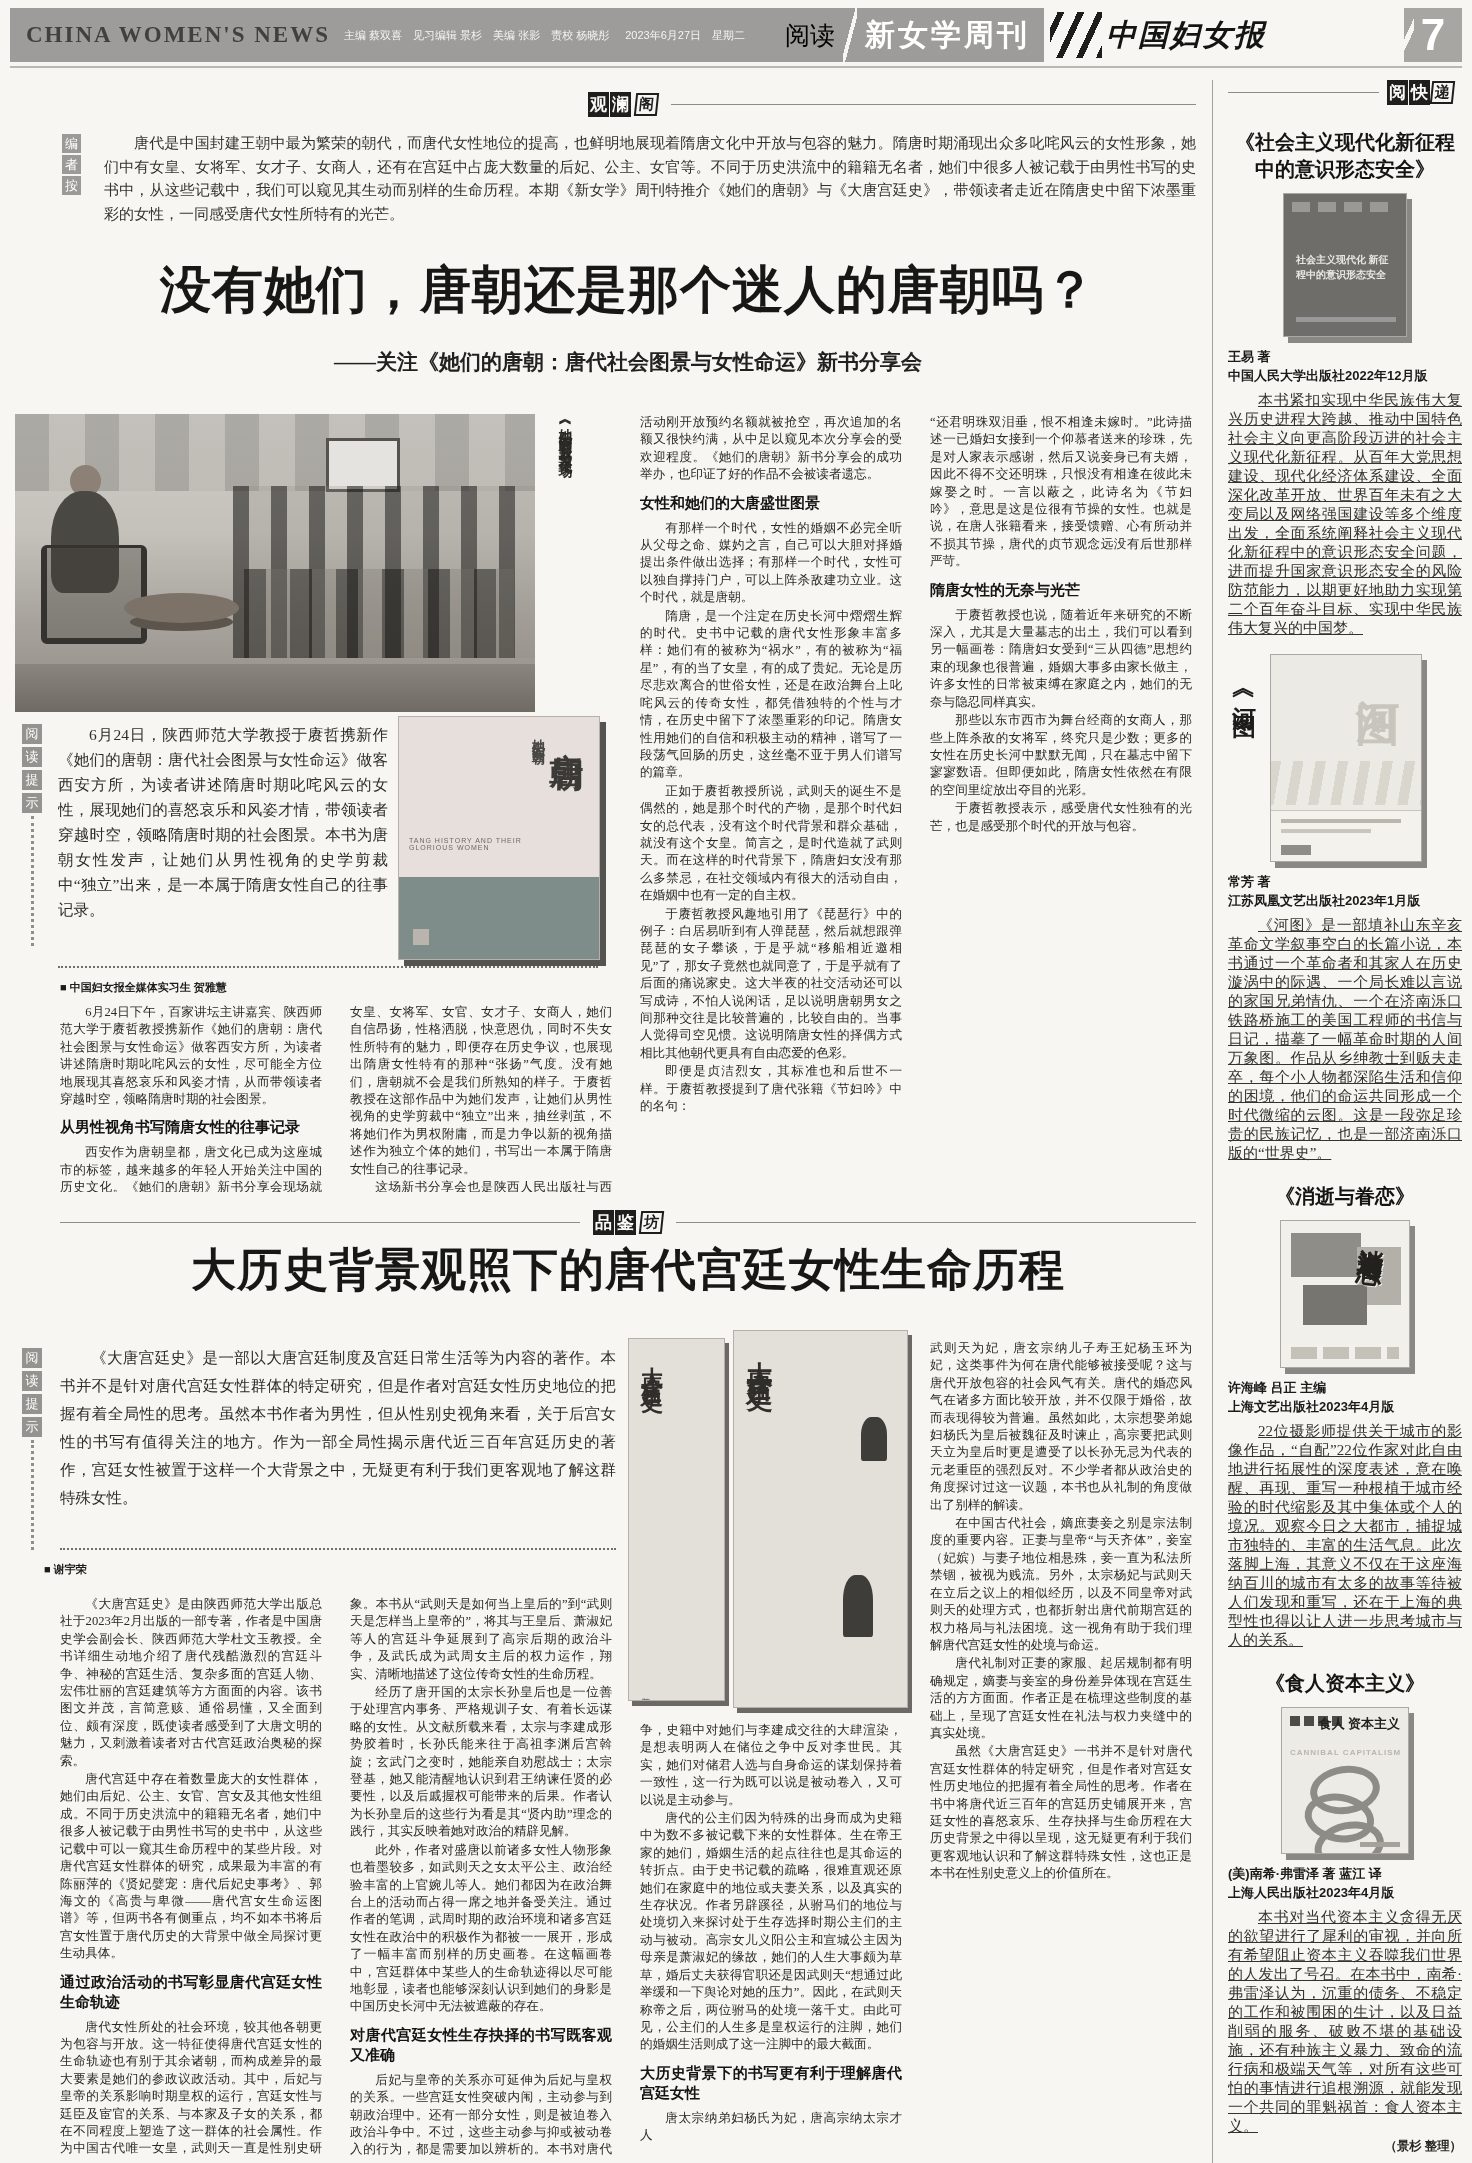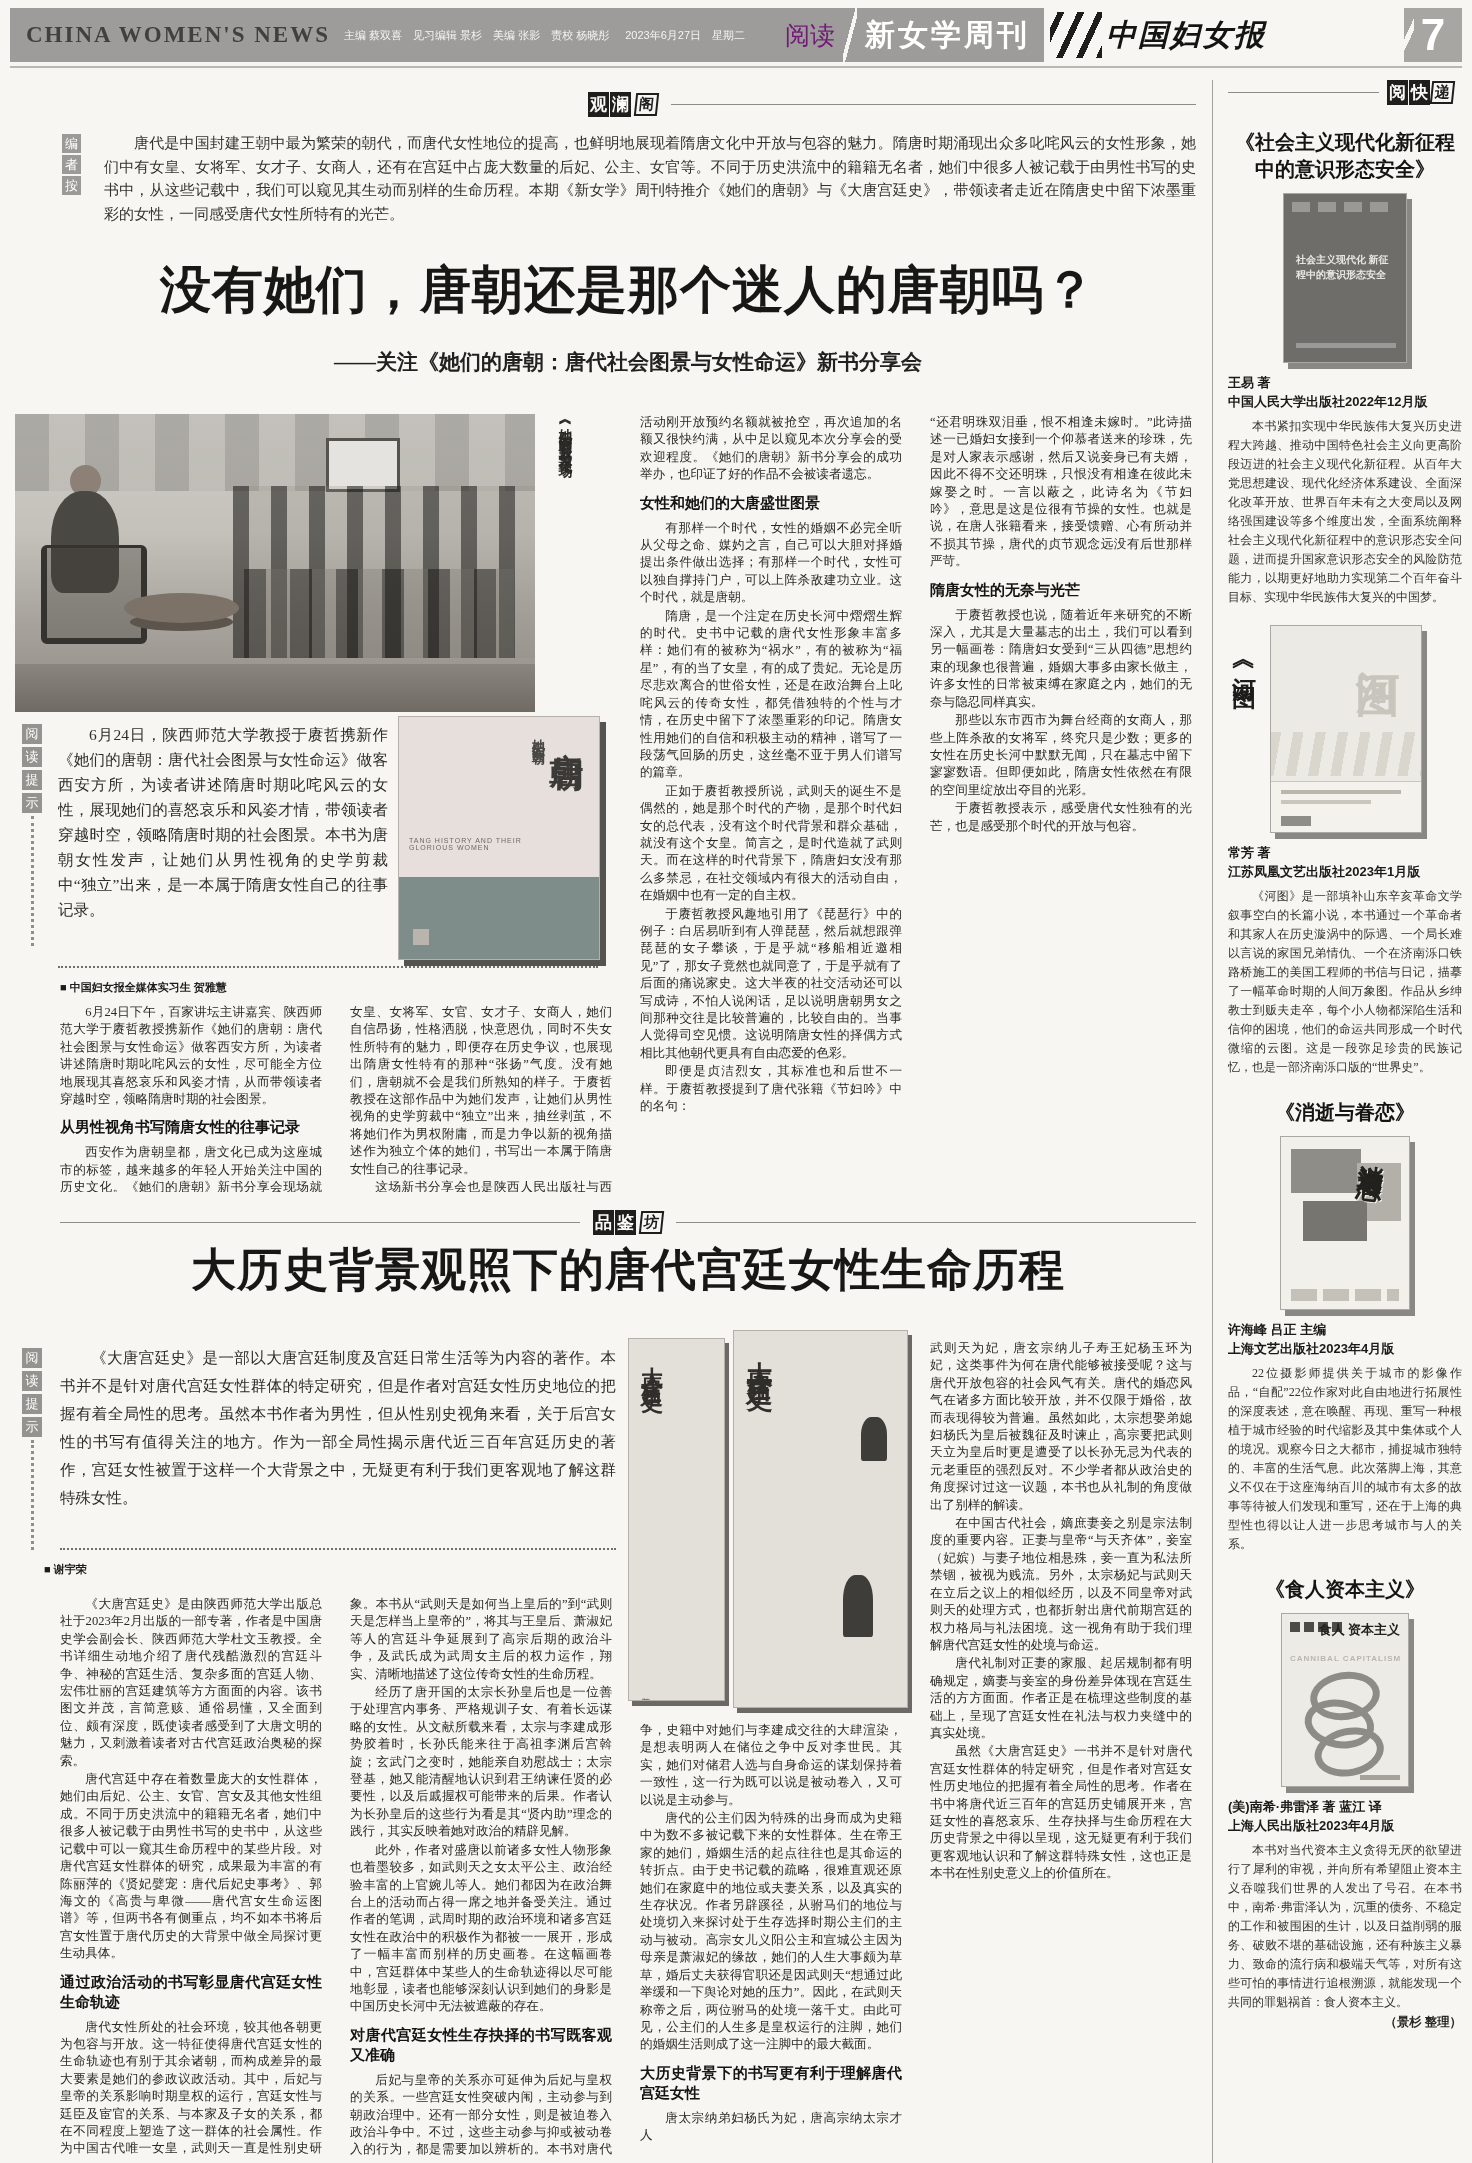--- a/index.html
+++ b/index.html
@@ -6,21 +6,21 @@
   #page{position:relative;width:1472px;height:2163px;background:#f7f6f2;overflow:hidden;
         font-family:"Liberation Serif","DejaVu Serif",serif;color:#262522;}
   .abs{position:absolute;}
   .sans{font-family:"Liberation Sans","DejaVu Sans",sans-serif;}
 
   
   .header{left:10px;top:8px;width:1452px;height:54px;background:#9d9c9a;display:flex;align-items:center;}
   .masthead{font-weight:700;font-size:23px;letter-spacing:2px;color:#40403e;padding:0 14px 0 16px;white-space:nowrap;}
   .credits{font-size:11px;color:#f4f4f2;white-space:nowrap;}
   .hdate{font-size:11px;color:#f4f4f2;margin-left:16px;white-space:nowrap;}
-  .hsec{font-size:25px;color:#701a75;margin-left:40px;white-space:nowrap;}
+  .hsec{font-size:25px;color:#000000;margin-left:40px;white-space:nowrap;}
   .hslash{width:14px;height:54px;background:linear-gradient(105deg,transparent 44%,#f7f6f2 44%,#f7f6f2 58%,transparent 58%);margin:0 8px;}
   .hweek{font-size:30px;font-weight:700;color:#fff;letter-spacing:3px;white-space:nowrap;}
   .hright{flex:1;height:54px;background:#f7f6f2;margin-left:14px;display:flex;align-items:center;}
   .slashes{width:52px;height:46px;margin-left:6px;
      background:repeating-linear-gradient(115deg,transparent 0 7px,#1d1d1b 7px 13px,transparent 13px 18px);}
   .brand{font-size:30px;font-weight:700;font-style:italic;color:#141412;letter-spacing:2px;margin-left:4px;white-space:nowrap;}
   .pageno{width:58px;height:54px;background:#a7a6a3;color:#fff;font-size:44px;font-weight:700;
           display:flex;align-items:center;justify-content:center;margin-left:auto;position:relative;}
   .pageno::before{content:"";position:absolute;left:-2px;top:0;width:12px;height:54px;
           background:linear-gradient(115deg,transparent 45%,#f7f6f2 45%,#f7f6f2 60%,transparent 60%);}
@@ -101,21 +101,21 @@
   .cover2 .fig.a{right:20px;top:86px;width:26px;height:44px;border-radius:40% 40% 8% 8%;}
   .cover2 .fig.b{right:34px;bottom:70px;width:30px;height:62px;border-radius:40% 40% 6% 6%;}
   .cover2 .pub{position:absolute;left:10px;bottom:8px;writing-mode:vertical-rl;font-size:8px;color:#7a7874;}
 
   
   .vdivider{left:1212px;top:80px;width:1px;height:2083px;background:#a3a19c;}
   .sidebar{left:1228px;top:80px;width:234px;height:2075px;display:flex;flex-direction:column;overflow:hidden;}
   .sb-badge-row{display:flex;align-items:center;margin-bottom:14px;}
   .sb-title{font-size:20px;font-weight:900;text-align:center;line-height:27px;color:#141412;margin:10px 0 10px 0;}
   .sb-meta{font-size:13px;font-weight:700;font-family:"Liberation Sans",sans-serif;color:#1b1a18;line-height:19px;margin:10px 0 6px 0;}
-  .sb-desc{font-size:12px;line-height:19px;text-align:justify;text-indent:2em;color:#34332f;margin:0;}
+  .sb-desc{font-size:15px;line-height:19px;text-align:justify;text-indent:2em;color:#34332f;margin:0;text-decoration:underline;}
   .sb-cover{align-self:center;position:relative;box-shadow:5px 6px 0 #8a8884;border:1px solid #aaa8a2;overflow:hidden;}
   .sbc1{width:122px;height:168px;background:#6e6d6a;}
   .sbc1 .logos{position:absolute;left:8px;top:8px;width:104px;height:10px;background:repeating-linear-gradient(90deg,#9a9996 0 18px,transparent 18px 26px);}
   .sbc1 .t{position:absolute;left:12px;top:58px;width:100px;font-size:10px;line-height:15px;color:#e8e7e3;font-weight:700;}
   .sbc1 .pub{position:absolute;left:12px;bottom:8px;width:100px;height:6px;background:#97969300;border-top:5px solid #999;}
   .sbc2row{display:flex;align-items:flex-start;gap:10px;margin-top:6px;}
   .sbc2-vt{writing-mode:vertical-rl;font-size:24px;font-weight:900;letter-spacing:8px;color:#1d1c1a;margin-top:26px;}
   .sbc2{width:150px;height:206px;background:#eceae4;}
   .sbc2 .hm{position:absolute;right:14px;top:10px;writing-mode:vertical-rl;font-size:44px;color:#c8c5bc;font-weight:700;letter-spacing:6px;}
   .sbc2 .wave{position:absolute;left:0;bottom:56px;width:100%;height:44px;

